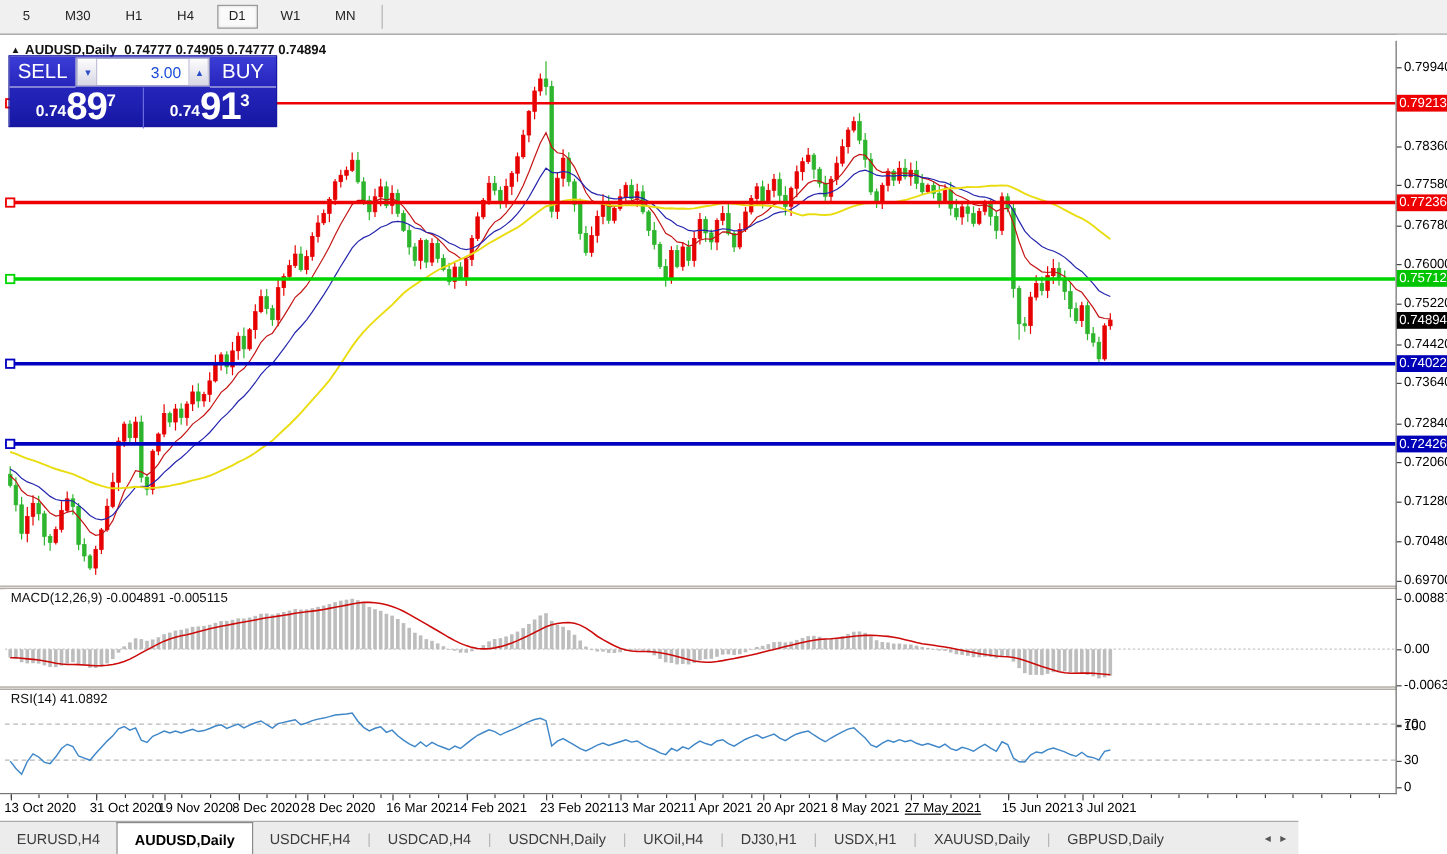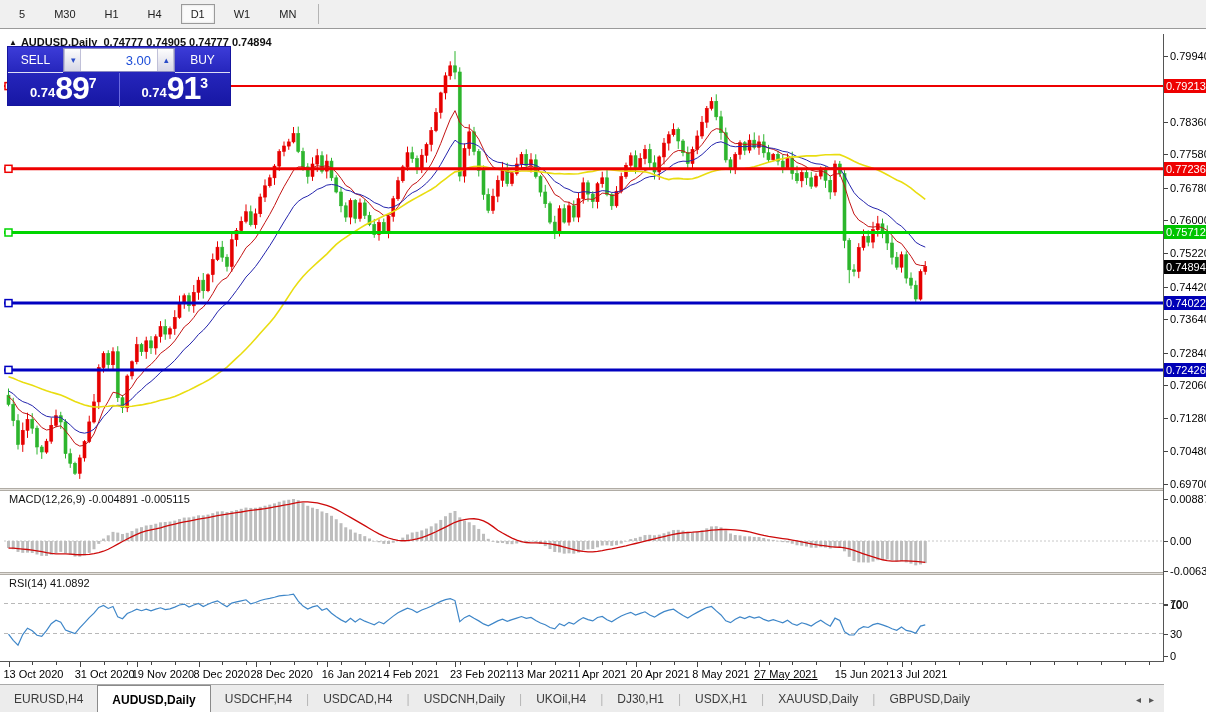--- a/index.html
+++ b/index.html
@@ -32,33 +32,33 @@
   .scale-col{position:absolute;left:1164px;top:0;width:42px;height:656px;background:#fff;font-size:11px;color:#000;}
   .p-tick{position:absolute;left:6px;transform:translateY(-50%);white-space:nowrap;}
   .p-tick:before{content:"";position:absolute;left:-6px;top:50%;width:4px;height:1px;background:#444;}
   .p-label{position:absolute;left:0;transform:translateY(-50%);color:#fff;padding:1px 3px 1px 2px;
            font-size:11px;white-space:nowrap;line-height:12px;}
   
   .date-axis{position:absolute;left:0;top:633px;width:1206px;height:23px;background:#fff;font-size:11px;color:#000;}
   .d-label{position:absolute;top:6px;white-space:nowrap;}
   .d-tick{position:absolute;top:0;width:1px;background:#444;}
   
-  .tabbar{position:absolute;left:0;top:684px;width:1164px;height:28px;background:#ececec;
+  .tabbar{position:absolute;left:0;top:684px;width:1082px;height:28px;background:#ececec;
           border-top:1px solid #aaa;display:flex;align-items:stretch;font-size:12px;color:#3c3c3c;}
   .tab{display:flex;align-items:center;padding:0 14px;cursor:default;white-space:nowrap;}
   .tab.active{background:#fff;border:1px solid #8a8a8a;border-bottom:none;color:#000;font-weight:700;margin-top:0;}
   .tab-sep{align-self:center;color:#b5b5b5;}
   .tab-arrows{margin-left:auto;display:flex;align-items:center;gap:8px;padding-right:10px;color:#555;font-size:10px;}
   
   .trade-panel{position:absolute;left:3px;top:12px;width:224px;height:60px;
                background:linear-gradient(180deg,#3c3cd8 0%,#2525bb 45%,#1717a4 100%);
                border:1px solid #15159e;box-sizing:border-box;z-index:5;}
   .tp-top{display:flex;height:26px;}
   .tp-btn{flex:1;background:transparent;border:none;border-bottom:1px solid rgba(255,255,255,.85);
-          color:#fff;font-size:12px;font-family:inherit;cursor:pointer;padding:0;}
+          color:#fff;font-size:17px;font-family:inherit;cursor:pointer;padding:0;}
   .tp-vol{width:112px;display:flex;border:1px solid #8a8ac0;background:#fff;box-sizing:border-box;margin:1px 0;}
   .tp-spin{width:17px;border:none;background:linear-gradient(#fdfdfd,#d7d7e6);color:#2a4cc8;
            font-size:9px;line-height:9px;cursor:pointer;border-right:1px solid #c0c0d8;border-left:1px solid #c0c0d8;}
   .tp-val{flex:1;font-size:13px;color:#1d4ed8;text-align:right;padding:4px 6px 0 0;}
   .tp-bottom{display:flex;height:34px;}
   .tp-price{flex:1;display:flex;align-items:flex-start;justify-content:center;color:#fff;padding-top:0;}
   .tp-price-buy{border-left:1px solid #6a6ae0;}
   .tp-small{font-size:13px;font-weight:700;margin-top:12px;}
   .tp-big{font-size:32px;font-weight:700;line-height:30px;letter-spacing:-1px;}
   .tp-sup{font-size:14px;font-weight:700;margin-top:2px;}
@@ -821,21 +821,21 @@
         <div class="d-label" style="left: 3.5px;">13 Oct 2020</div>
         <div class="d-tick" style="left: 79.8px; height: 5px;"></div>
         <div class="d-label" style="left: 74.75px;">31 Oct 2020</div>
         <div class="d-tick" style="left: 136.8px; height: 5px;"></div>
         <div class="d-label" style="left: 131.75px;">19 Nov 2020</div>
         <div class="d-tick" style="left: 198.5px; height: 5px;"></div>
         <div class="d-label" style="left: 193.5px;">8 Dec 2020</div>
         <div class="d-tick" style="left: 255.5px; height: 5px;"></div>
         <div class="d-label" style="left: 250.5px;">28 Dec 2020</div>
         <div class="d-tick" style="left: 326.8px; height: 5px;"></div>
-        <div class="d-label" style="left: 321.75px;">16 Jan 2021</div>
+        <div class="d-label" style="left: 321.75px;">16 Mar 2021</div>
         <div class="d-tick" style="left: 388.5px; height: 5px;"></div>
         <div class="d-label" style="left: 383.5px;">4 Feb 2021</div>
         <div class="d-tick" style="left: 455px; height: 5px;"></div>
         <div class="d-label" style="left: 450px;">23 Feb 2021</div>
         <div class="d-tick" style="left: 516.8px; height: 5px;"></div>
         <div class="d-label" style="left: 511.75px;">13 Mar 2021</div>
         <div class="d-tick" style="left: 578.5px; height: 5px;"></div>
         <div class="d-label" style="left: 573.5px;">1 Apr 2021</div>
         <div class="d-tick" style="left: 635.5px; height: 5px;"></div>
         <div class="d-label" style="left: 630.5px;">20 Apr 2021</div>

